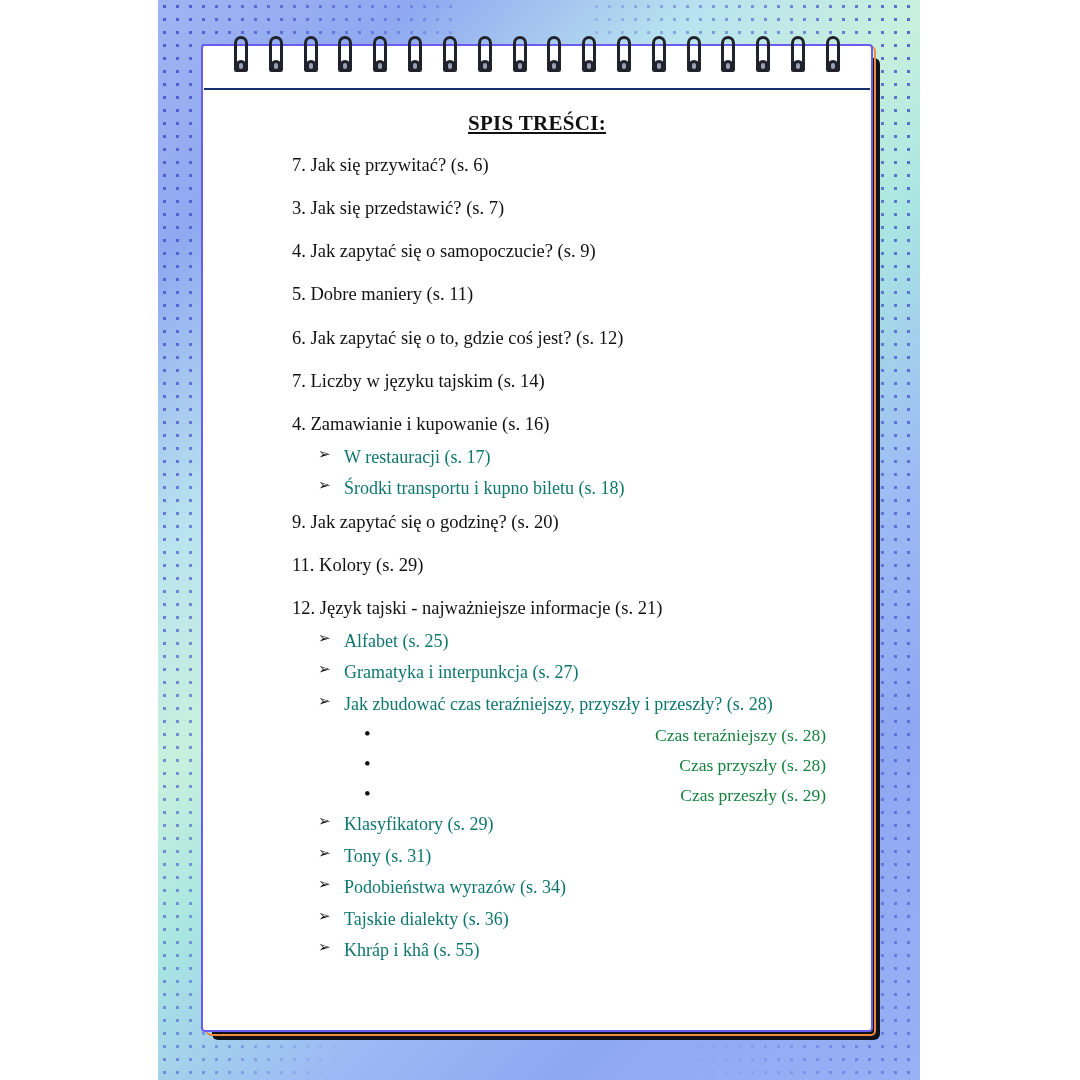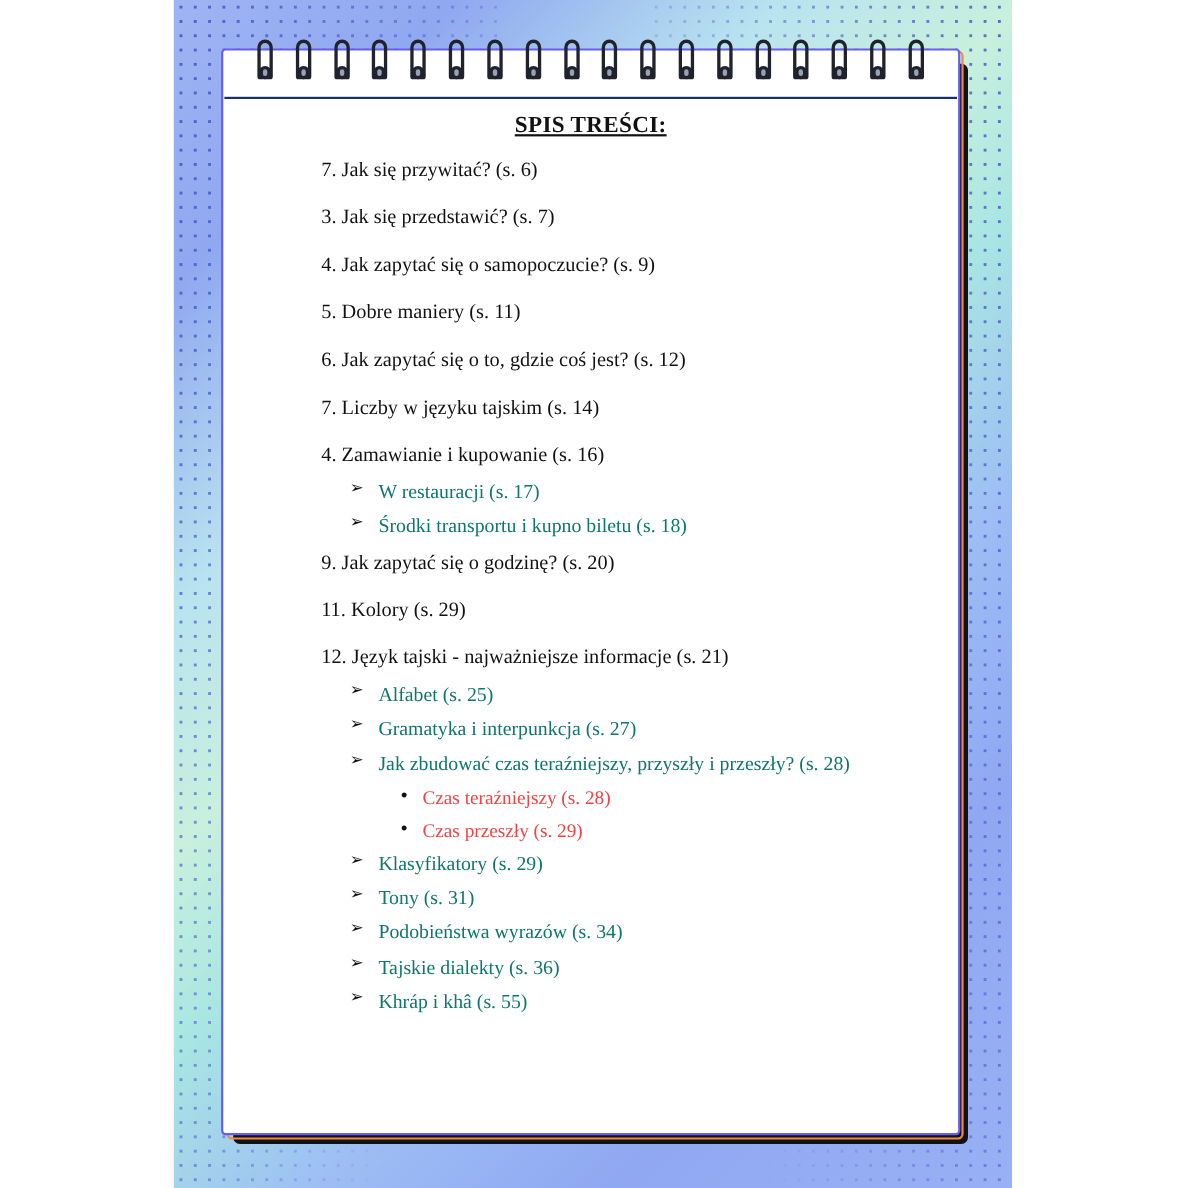--- a/index.html
+++ b/index.html
@@ -145,21 +145,21 @@
     border-radius: 2px;
   }
 
   .page {
     position: absolute;
     left: 204px;
     top: 88px;
     width: 666px;
     height: 942px;
     box-sizing: border-box;
-    padding: 1px 44px;
+    padding: 11px 44px;
     border-radius: 14px;
   }
 
   .title-rule {
     position: absolute;
     left: 0;
     top: 0;
     width: 666px;
     height: 2px;
     background: #15306b;
@@ -213,25 +213,26 @@
     color: #111;
   }
 
   ul.level3 {
     list-style: none;
     margin: 6px 0 6px 0;
     padding: 0 0 0 44px;
   }
   ul.level3 > li {
     font-size: 17.5px;
-    color: #ef4444;
+    color: #15803d;
     margin: 0 0 7px 0;
     position: relative;
     padding-left: 22px;
     line-height: 1.3;
+    text-align: right;
   }
   ul.level3 > li:before {
     content: "\2022";
     position: absolute;
     left: 2px;
     top: -2px;
     font-size: 19px;
     color: #111;
   }
 </style>
@@ -346,20 +347,21 @@
       <li class="entry">9. Jak zapytać się o godzinę? (s. 20)</li>
       <li class="entry">11. Kolory (s. 29)</li>
       <li class="entry tight">12. Język tajski - najważniejsze informacje (s. 21)</li>
 
       <ul class="level2">
         <li>Alfabet (s. 25)</li>
         <li>Gramatyka i interpunkcja (s. 27)</li>
         <li>Jak zbudować czas teraźniejszy, przyszły i przeszły? (s. 28)</li>
         <ul class="level3">
           <li>Czas teraźniejszy (s. 28)</li>
+          <li>Czas przyszły (s. 28)</li>
           <li>Czas przeszły (s. 29)</li>
         </ul>
         <li>Klasyfikatory (s. 29)</li>
         <li>Tony (s. 31)</li>
         <li>Podobieństwa wyrazów (s. 34)</li>
         <li>Tajskie dialekty (s. 36)</li>
         <li>Khráp i khâ (s. 55)</li>
       </ul>
     </ul>
   </div>

